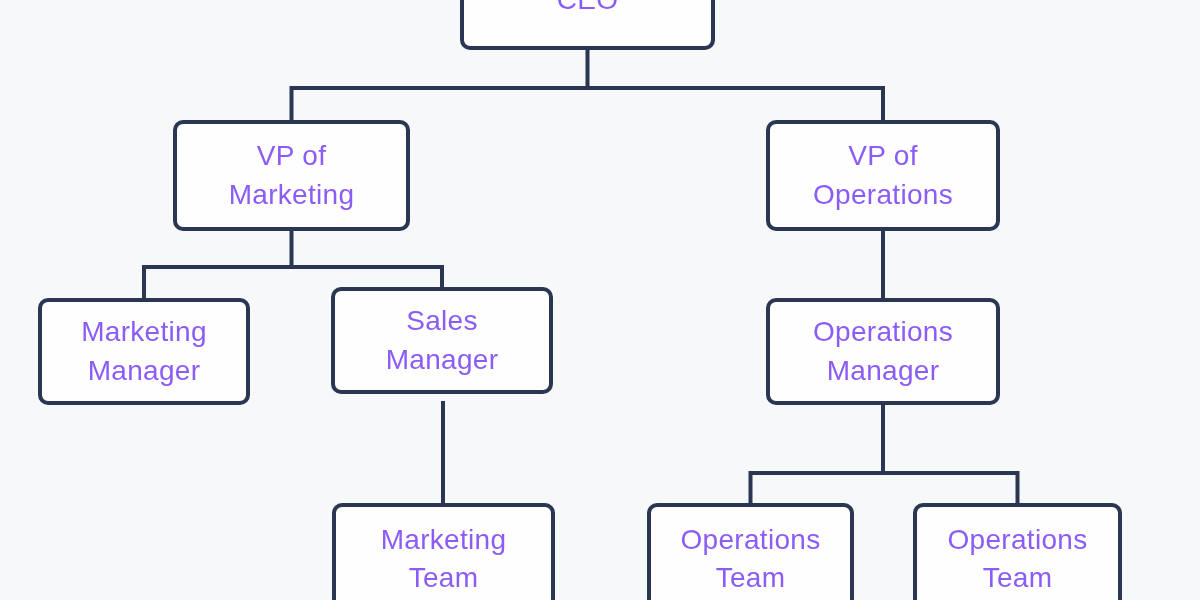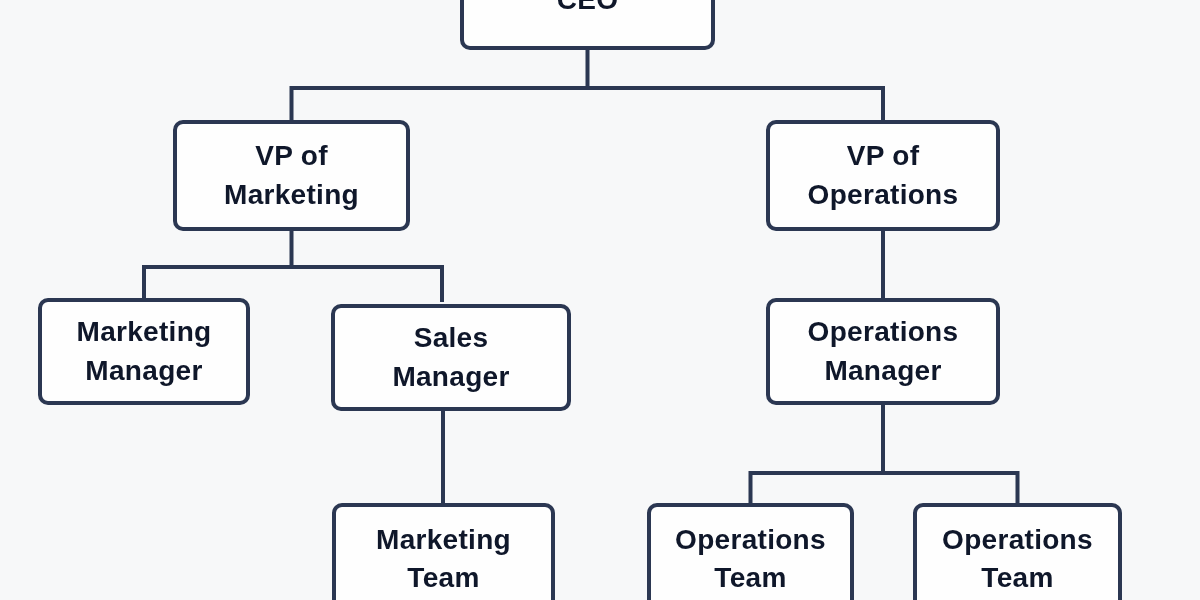--- a/index.html
+++ b/index.html
@@ -28,24 +28,24 @@
     background: #fefefe;
     border: 4px solid #2b3752;
     border-radius: 10px;
     display: flex;
     align-items: center;
     justify-content: center;
     text-align: center;
   }
   .node .label {
     white-space: pre-line;
-    font-weight: 700;
+    font-weight: 400;
     font-size: 28px;
     line-height: 1.36;
-    color: #0f172a;
+    color: #8b5cf6;
     letter-spacing: 0.3px;
   }
 </style>
 </head>
 <body>
 
 <div class="stage">
 
   <svg class="connectors" viewBox="0 0 1200 600" xmlns="http://www.w3.org/2000/svg">
 
@@ -72,21 +72,21 @@
   <div class="node" style="left:766px; top:120px; width:234px; height:111px;">
     <span class="label">VP of
 Operations</span>
   </div>
 
   <div class="node" style="left:38px; top:298px; width:212px; height:107px;">
     <span class="label">Marketing
 Manager</span>
   </div>
 
-  <div class="node" style="left:331px; top:304px; width:240px; height:107px;">
+  <div class="node" style="left:331px; top:287px; width:222px; height:107px;">
     <span class="label">Sales
 Manager</span>
   </div>
 
   <div class="node" style="left:766px; top:298px; width:234px; height:107px;">
     <span class="label">Operations
 Manager</span>
   </div>
 
   <div class="node" style="left:332px; top:503px; width:223px; height:112px;">

